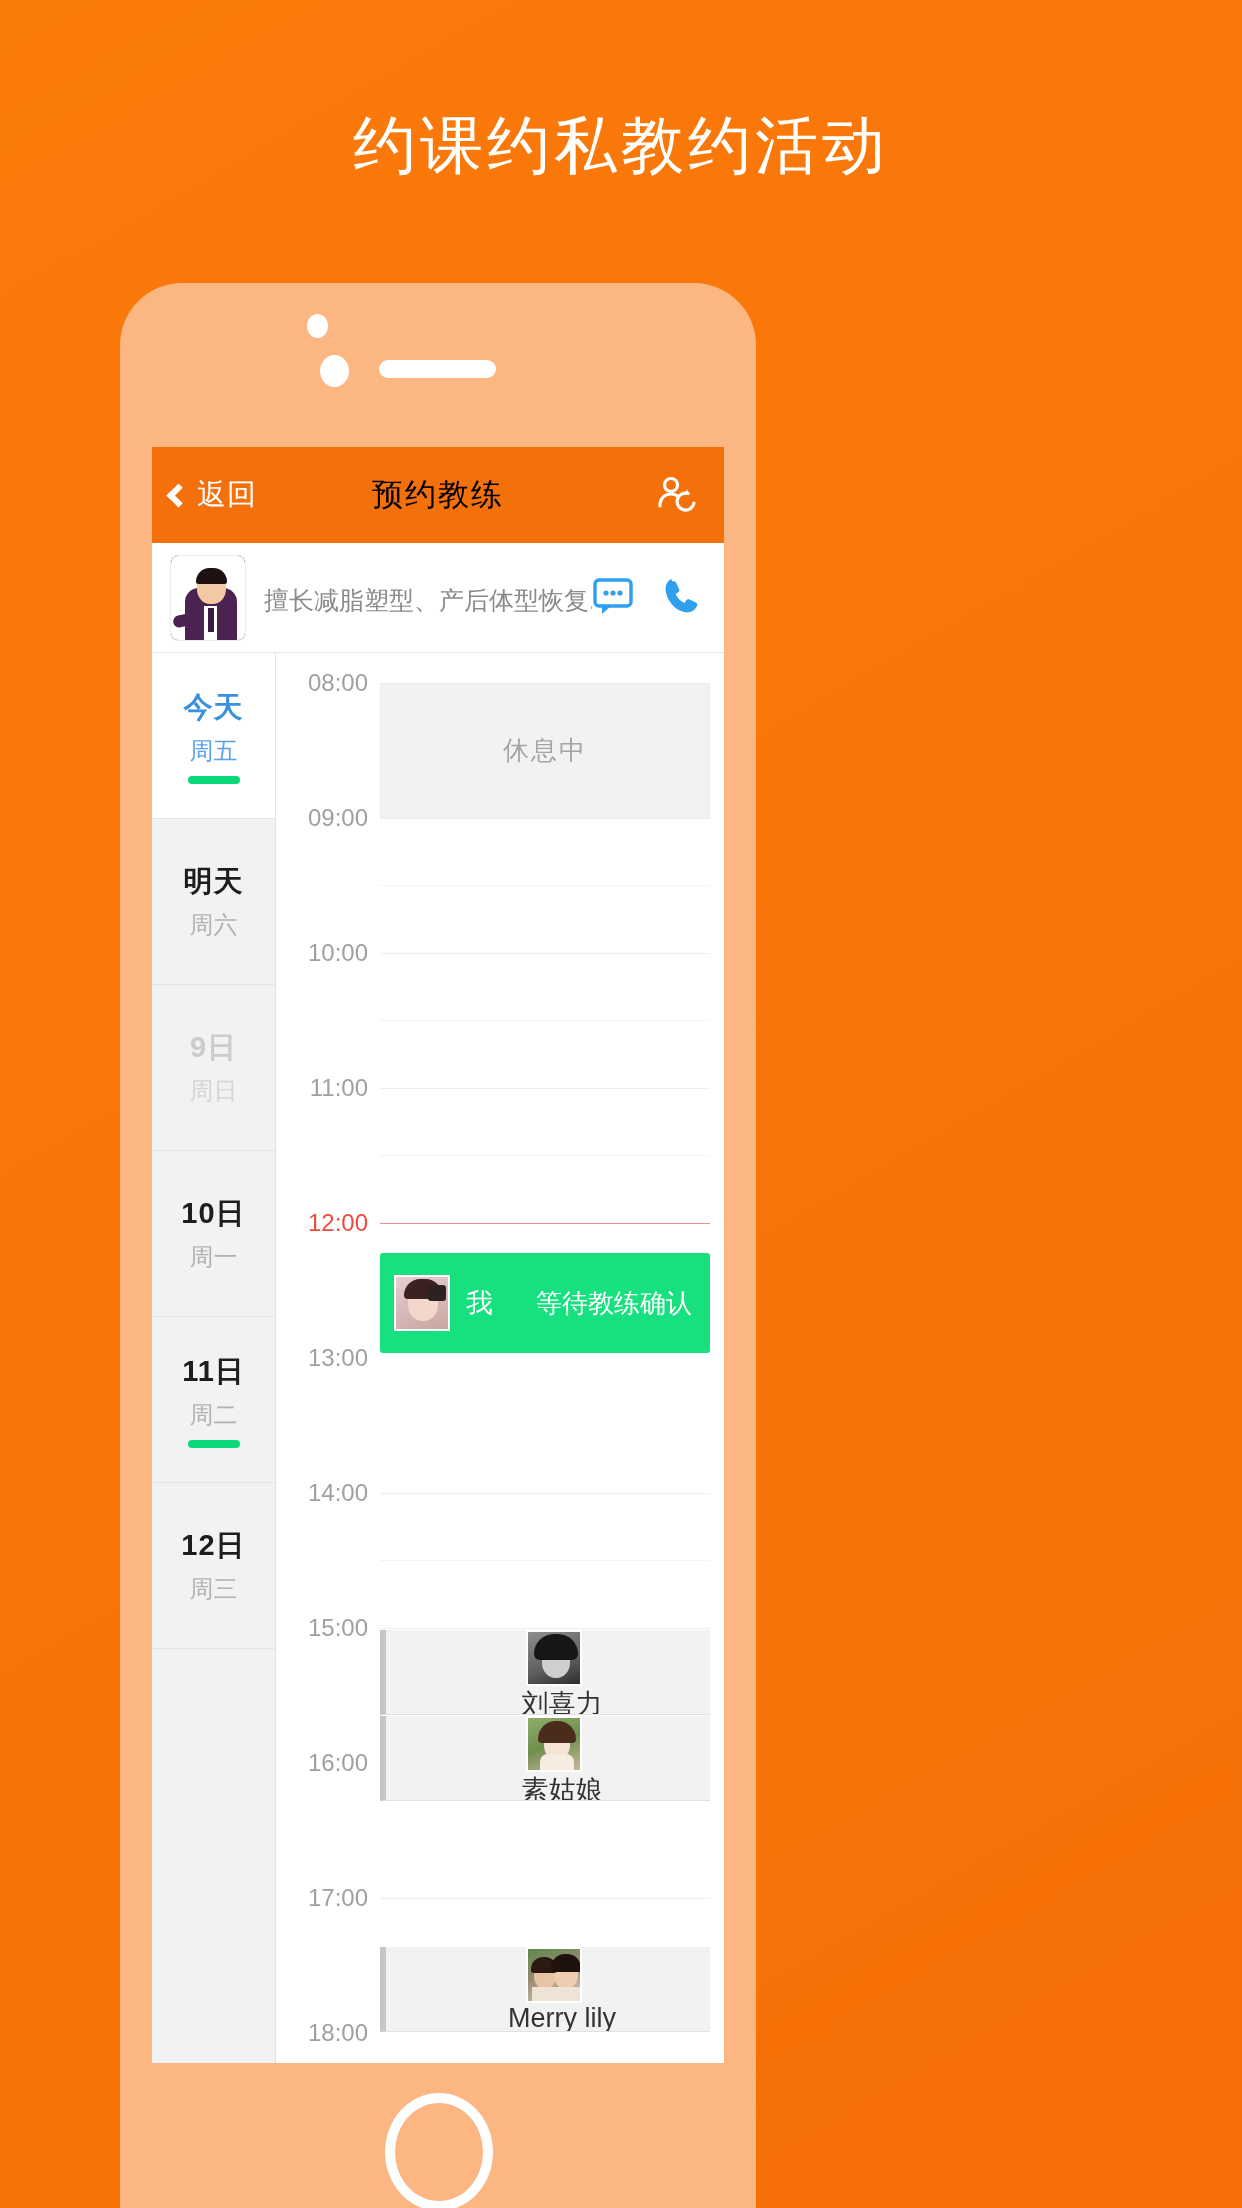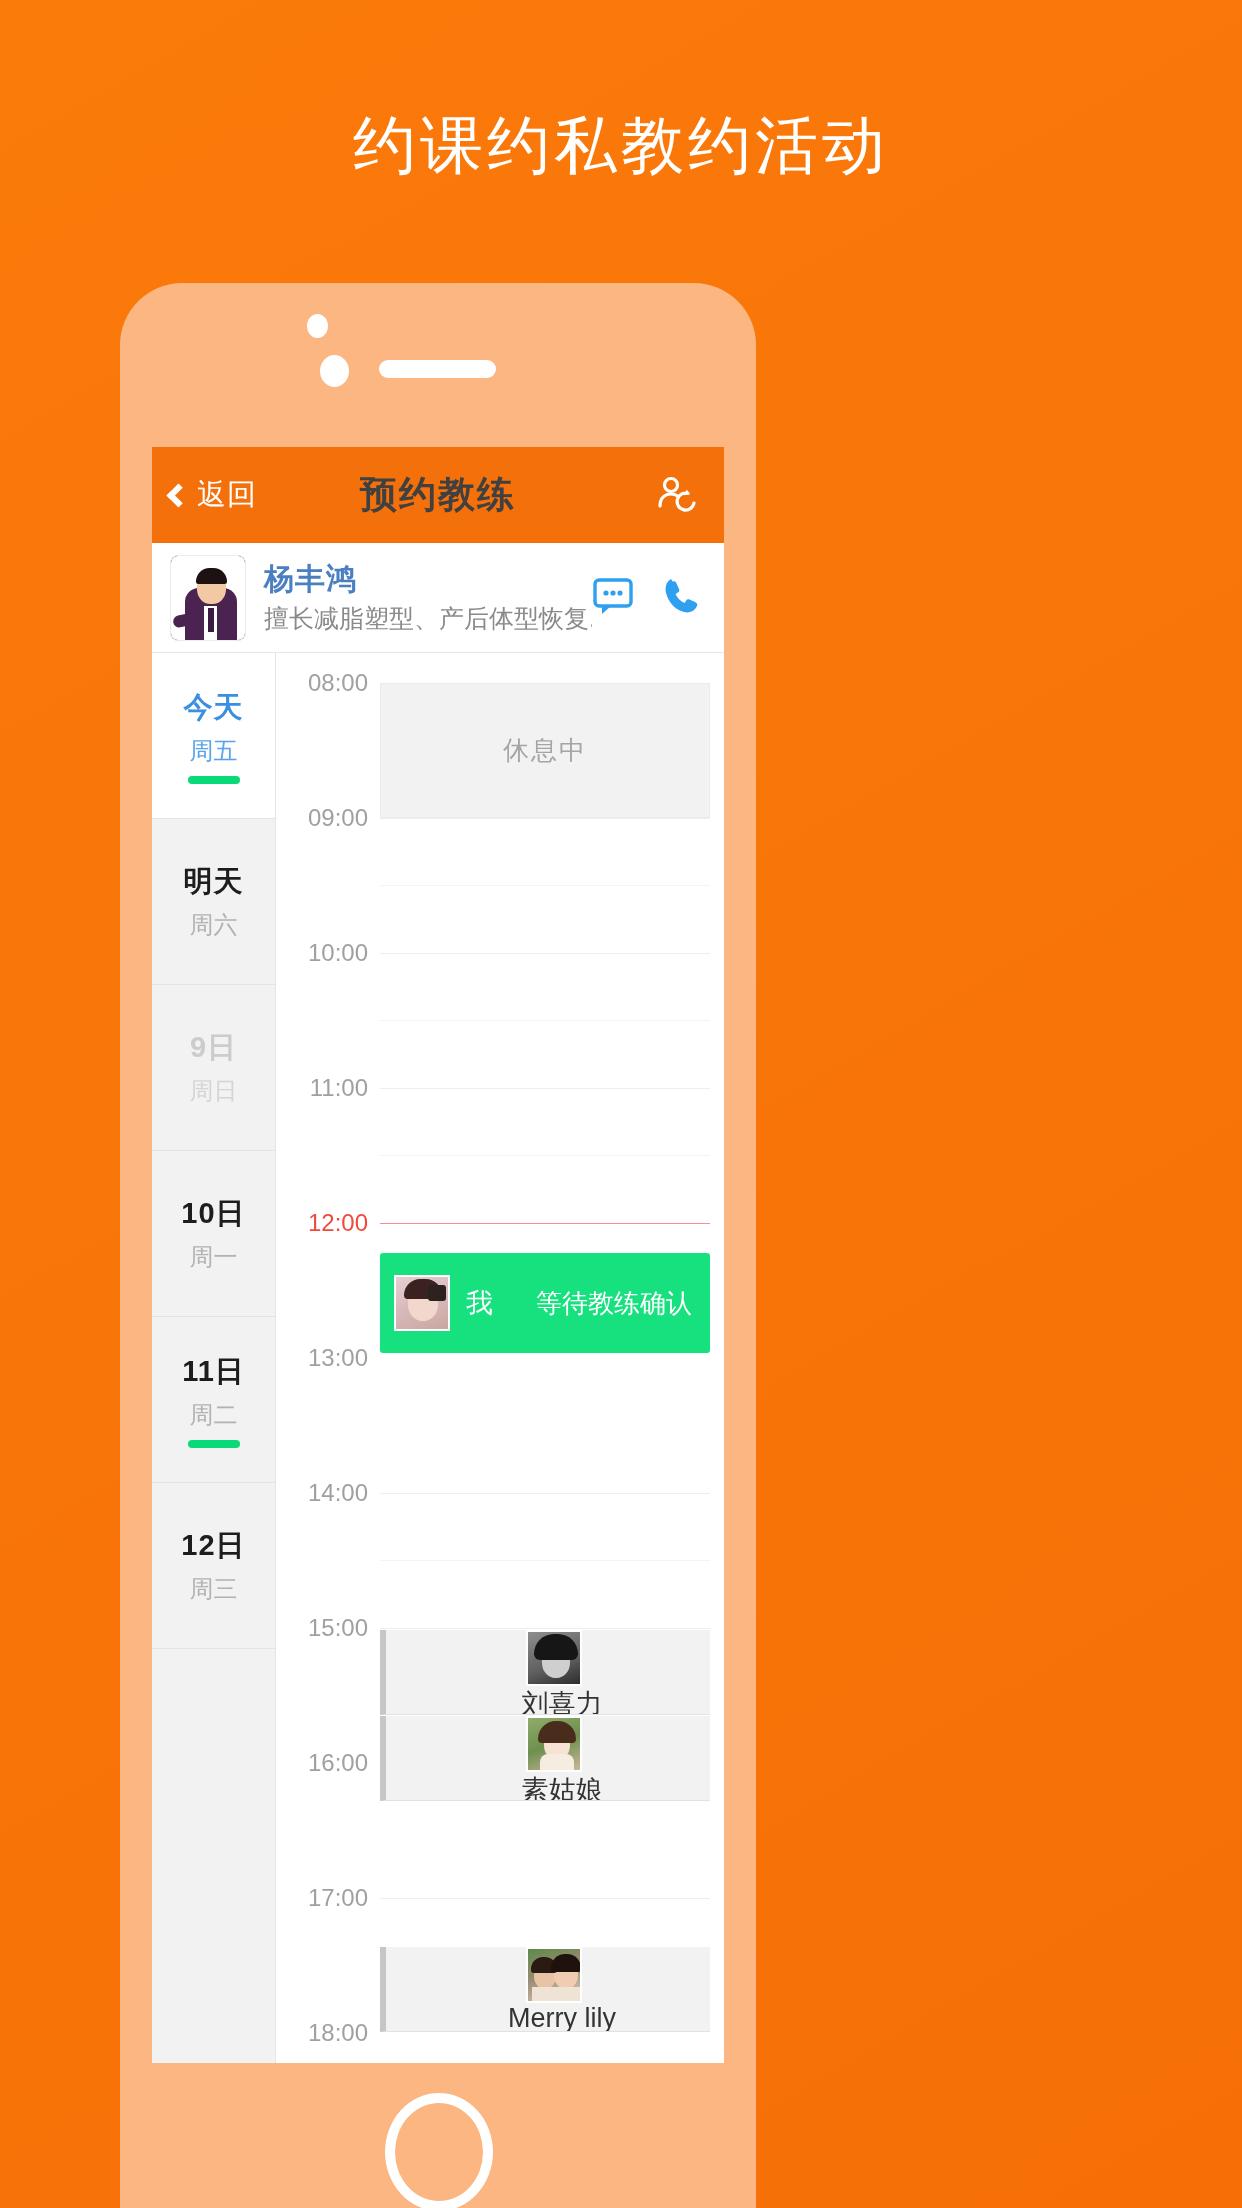--- a/index.html
+++ b/index.html
@@ -81,21 +81,21 @@
     border-bottom:6px solid #ffffff;
     transform:rotate(45deg);
     margin-right:10px;
   }
   .nav-back-label{
     color:#ffffff; font-size:29px; letter-spacing:1px;
   }
   #nav-title{
     position:absolute; left:0; width:100%;
     text-align:center;
-    color:#404040; font-size:37px; font-weight:bold;
+    color:#000000; font-size:31px; font-weight:normal;
     letter-spacing:2px;
     pointer-events:none;
   }
   #nav-switch{
     margin-left:auto; margin-right:22px;
     width:48px; height:48px;
     display:flex; align-items:center; justify-content:center;
     cursor:pointer;
     position:relative; z-index:2;
   }
@@ -309,21 +309,20 @@
     <div id="coach-avatar">
       <div class="cv-bg"></div>
       <div class="cv-body"></div>
       <div class="cv-shirt"></div>
       <div class="cv-tie"></div>
       <div class="cv-arm"></div>
       <div class="cv-head"></div>
       <div class="cv-hair"></div>
     </div>
     <div id="coach-info">
-      <div id="coach-name">杨丰鸿</div>
       <div id="coach-bio">擅长减脂塑型、产后体型恢复...</div>
     </div>
     <div id="coach-actions">
       <span class="act-icon">
         <svg width="42" height="42" viewBox="0 0 42 42" aria-hidden="true">
           <rect x="3" y="5" width="36" height="26" rx="4" fill="none" stroke="#2f9ff0" stroke-width="3.4"></rect>
           <path d="M10 31 L10 39 L19 31 Z" fill="#2f9ff0"></path>
           <circle cx="14" cy="18" r="2.6" fill="#2f9ff0"></circle>
           <circle cx="21" cy="18" r="2.6" fill="#2f9ff0"></circle>
           <circle cx="28" cy="18" r="2.6" fill="#2f9ff0"></circle>

